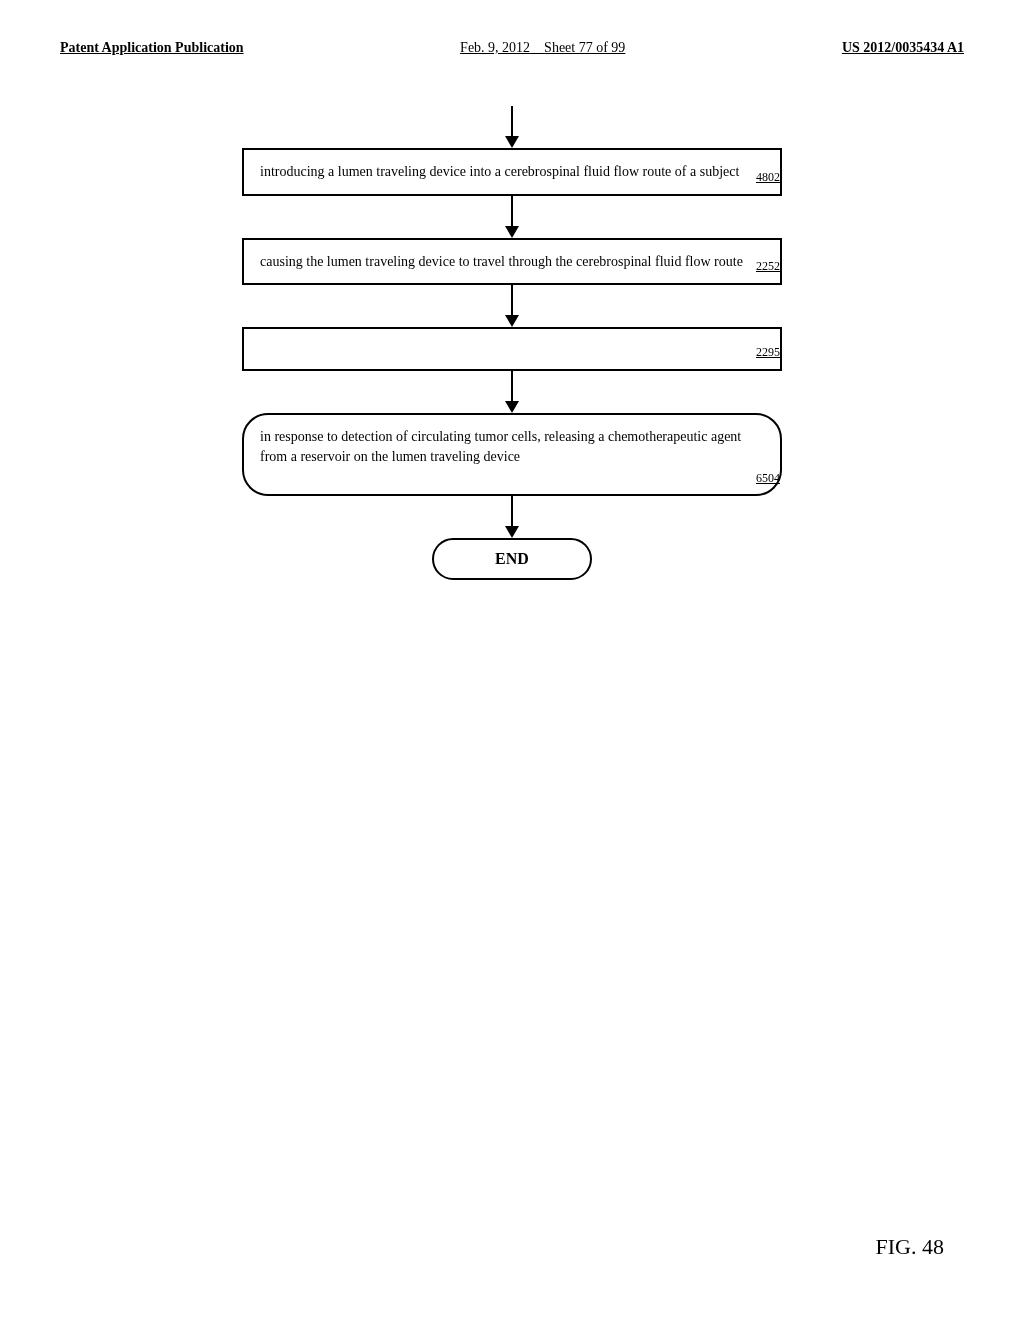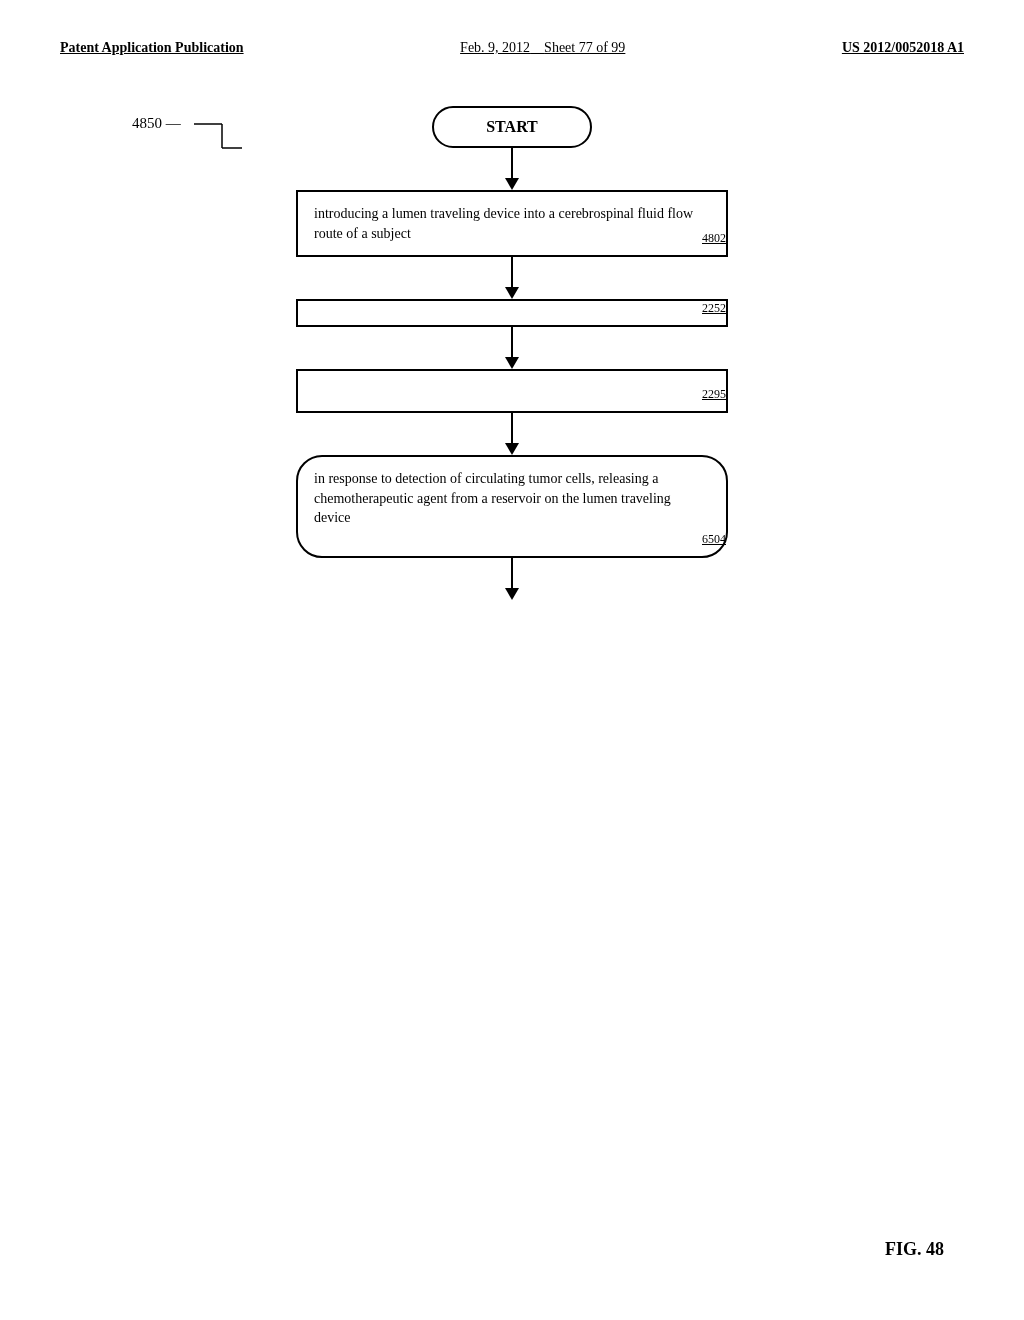--- a/index.html
+++ b/index.html
@@ -63,21 +63,21 @@
       min-width: 160px;
       text-align: center;
     }
 
     
     .process-box {
       border: 2px solid #000;
       padding: 12px 16px;
       font-size: 14px;
       background: #fff;
-      width: 432px;
+      width: 540px;
       position: relative;
       line-height: 1.4;
     }
 
     .step-number {
       position: absolute;
       bottom: 8px;
       right: 0;
       font-size: 12px;
       text-decoration: underline;
@@ -102,22 +102,22 @@
       height: 0;
       border-left: 7px solid transparent;
       border-right: 7px solid transparent;
       border-top: 12px solid #000;
     }
 
     .fig-label {
       position: absolute;
       bottom: 60px;
       right: 80px;
-      font-size: 18px;
-      font-weight: bold;
+      font-size: 22px;
+      font-weight: normal;
     }
 
     .flow-content {
       display: flex;
       flex-direction: column;
       align-items: center;
       width: 100%;
     }
 
     .start-row {
@@ -134,58 +134,45 @@
 
 <div class="page">
 
   <div class="header">
     <div class="header-left">Patent Application Publication</div>
     <div class="header-center">
       <span>Feb. 9, 2012</span>
       &nbsp;&nbsp;
       <span>Sheet 77 of 99</span>
     </div>
-    <div class="header-right">US 2012/0052018 A1</div>
+    <div class="header-right">US 2012/0035434 A1</div>
   </div>
 
   <div class="diagram-container">
 
     <div class="flow-content">
 
-      <div class="start-row">
-
-        <svg width="120" height="60" style="position:absolute;left:-110px;top:4px;">
-          <text x="0" y="18" font-size="15" font-family="Times New Roman, serif">4850 —</text>
-
-          <line x1="62" y1="14" x2="90" y2="14" stroke="#000" stroke-width="1.5"></line>
-          <line x1="90" y1="14" x2="90" y2="38" stroke="#000" stroke-width="1.5"></line>
-          <line x1="90" y1="38" x2="110" y2="38" stroke="#000" stroke-width="1.5"></line>
-        </svg>
-
-        <div class="oval-box">
-          <span>START</span>
-        </div>
-      </div>
 
       <div class="arrow-down">
         <div class="arrow-line"></div>
         <div class="arrow-head"></div>
       </div>
 
       <div class="process-box">
         <span>introducing a lumen traveling device into a cerebrospinal fluid flow route of a subject</span>
         <span class="step-number">4802</span>
       </div>
 
       <div class="arrow-down">
         <div class="arrow-line"></div>
         <div class="arrow-head"></div>
       </div>
 
       <div class="process-box">
+        <span>causing the lumen traveling device to travel through the cerebrospinal fluid flow route</span>
         <span class="step-number">2252</span>
       </div>
 
       <div class="arrow-down">
         <div class="arrow-line"></div>
         <div class="arrow-head"></div>
       </div>
 
       <div class="process-box" style="padding-bottom:28px;">
         <span class="step-number">2295</span>
@@ -199,20 +186,23 @@
       <div class="process-box" style="padding-bottom:28px;border-radius:26px;">
         <span>in response to detection of circulating tumor cells, releasing a chemotherapeutic agent from a reservoir on the lumen traveling device</span>
         <span class="step-number">6504</span>
       </div>
 
       <div class="arrow-down">
         <div class="arrow-line"></div>
         <div class="arrow-head"></div>
       </div>
 
+      <div class="oval-box">
+        <span>END</span>
+      </div>
 
     </div>
 
   </div>
 
   <div class="fig-label">FIG. 48</div>
 
 </div>
 
 </body></html>

